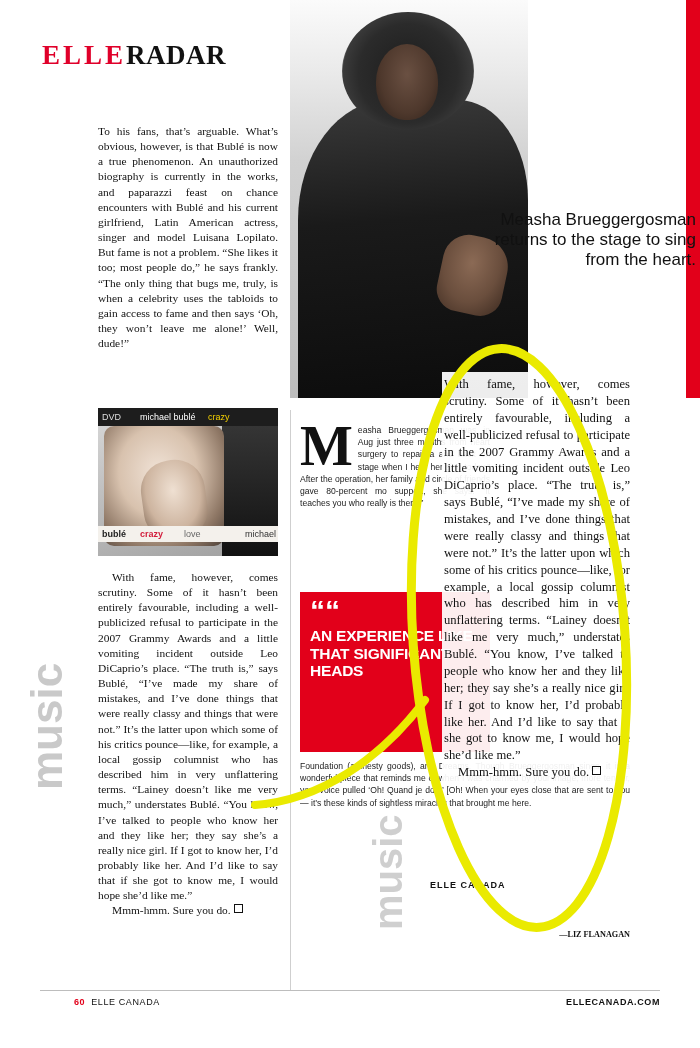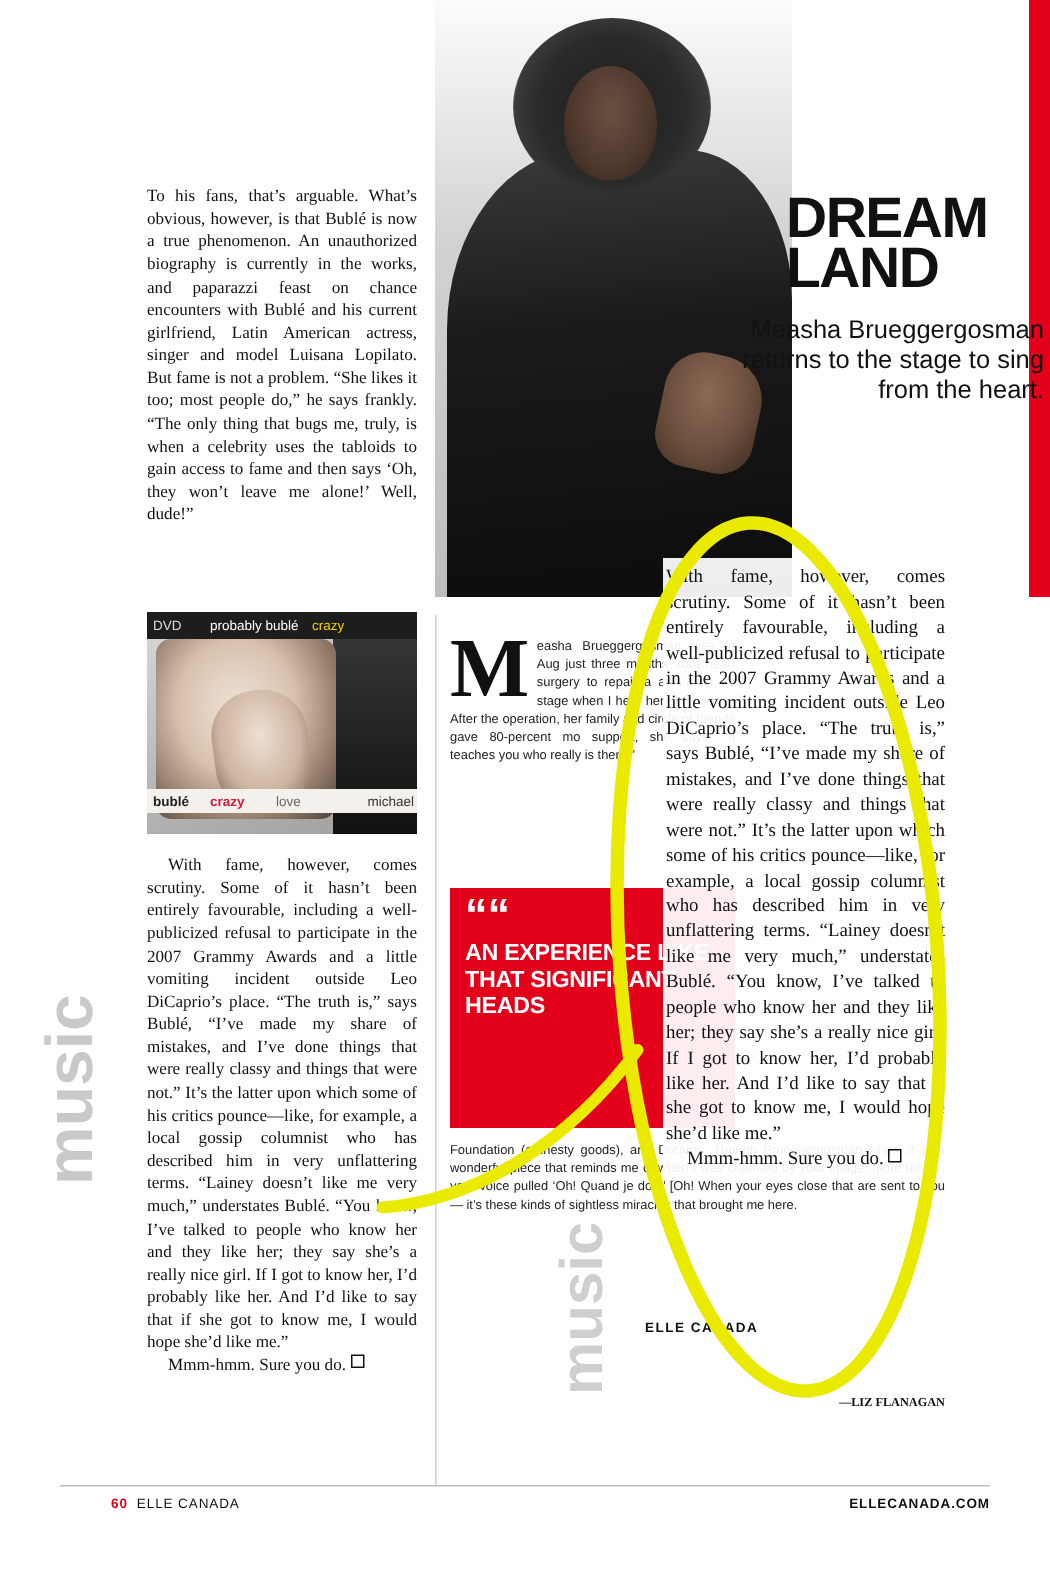--- a/index.html
+++ b/index.html
@@ -389,32 +389,35 @@
     box-sizing: border-box;
   }
   .callout p { margin: 0; }
   .callout p + p { text-indent: 14px; }
 </style>
 </head>
 <body>
 
 <div class="page">
 
+  <div class="masthead">
+    <span class="elle">ELLE</span><span class="radar">RADAR</span>
+  </div>
 
   <div class="col-left">
     <p>To his fans, that’s arguable. What’s obvious, however, is that Bublé is now a true phenomenon. An unauthorized biography is currently in the works, and paparazzi feast on chance encounters with Bublé and his current girlfriend, Latin American actress, singer and model Luisana Lopilato. But fame is not a problem. “She likes it too; most people do,” he says frankly. “The only thing that bugs me, truly, is when a celebrity uses the tabloids to gain access to fame and then says ‘Oh, they won’t leave me alone!’ Well, dude!”</p>
   </div>
 
   <div class="album">
     <div class="dark"></div>
     <div class="face"></div>
     <div class="hand"></div>
     <div class="bandtop">
       <span class="t1">DVD</span>
-      <span class="t2">probably bublé</span>
+      <span class="t2">michael bublé</span>
       <span class="t3">crazy</span>
     </div>
     <div class="bandbot">
       <span class="b1">bublé</span>
       <span class="b2">crazy</span>
       <span class="b3">love</span>
       <span class="b4">michael</span>
     </div>
   </div>
 
@@ -427,24 +430,20 @@
 
   <div class="photo">
     <div class="bgblack"></div>
     <div class="figure"></div>
     <div class="hair"></div>
     <div class="face2"></div>
     <div class="hand2"></div>
     <div class="redstripe"></div>
   </div>
 
-  <div class="dream">
-    <span>DREAM</span><br>
-    <span>LAND</span>
-  </div>
   <div class="deck">Measha Brueggergosman returns to the stage to sing from the heart.</div>
 
   <div class="rule-v"></div>
 
   <div class="col-mid">
     <span class="dropcap">M</span>
     <span>easha Brueggergosman was in Aug just three months from heart surgery to repair a and back on stage when I hear her sing today.” After the operation, her family and circle of friends gave 80-percent mo support, she says. “It teaches you who really is there.”</span>
   </div>
 
   <div class="pullquote">

